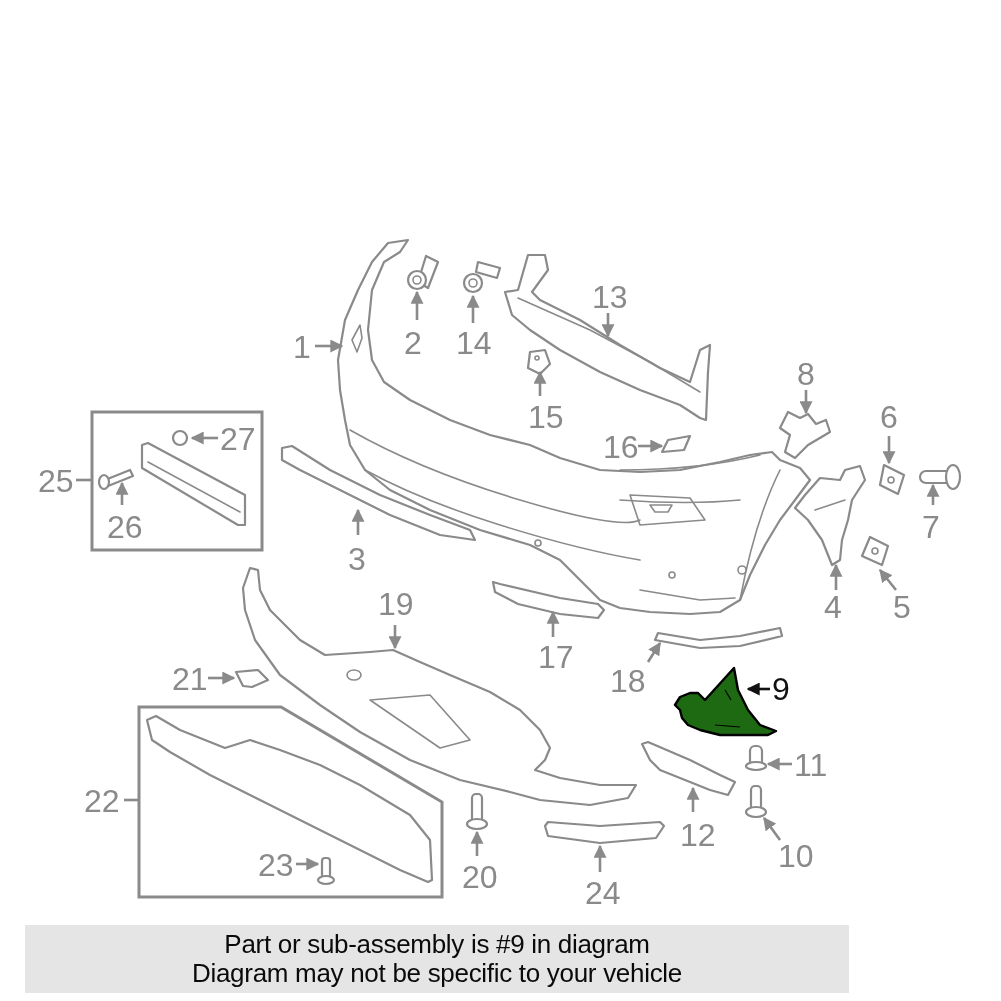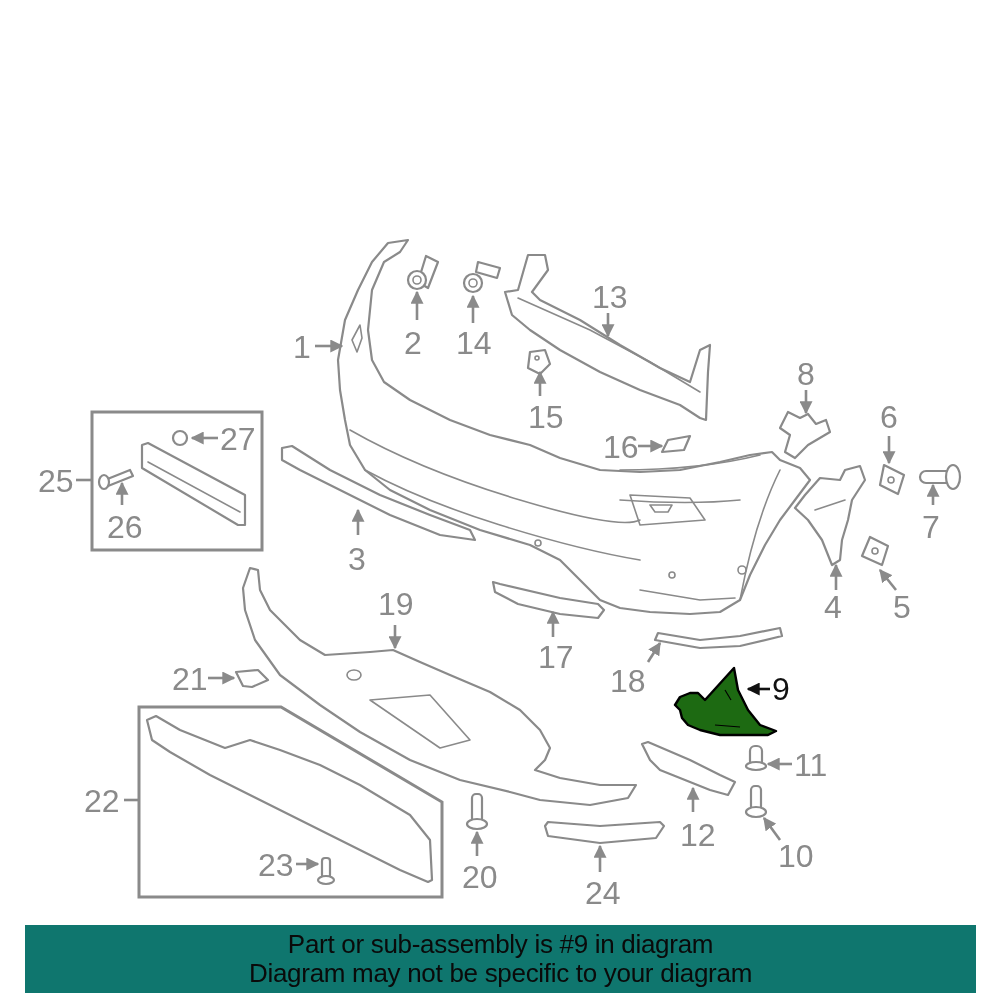--- a/index.html
+++ b/index.html
@@ -8,21 +8,21 @@
     .part { fill: #ffffff; stroke: #8a8a8a; stroke-width: 2.2; stroke-linejoin: round; stroke-linecap: round; }
     .part-thin { fill: none; stroke: #8a8a8a; stroke-width: 1.6; stroke-linejoin: round; stroke-linecap: round; }
     .box { fill: none; stroke: #8a8a8a; stroke-width: 3; }
     .leader { stroke: #8a8a8a; stroke-width: 2.6; fill: none; }
     .arrowhead { fill: #8a8a8a; }
     .callout { font-family: "Liberation Sans", sans-serif; font-size: 32px; fill: #8a8a8a; }
     .callout-hl { font-family: "Liberation Sans", sans-serif; font-size: 32px; fill: #111111; }
     .highlight { fill: #1d6a12; stroke: #000000; stroke-width: 2.4; stroke-linejoin: round; }
     .leader-hl { stroke: #111111; stroke-width: 2.6; fill: none; }
     .arrowhead-hl { fill: #111111; }
-    #banner { position: absolute; left: 25px; top: 925px; width: 951px; height: 68px; background: #0f766e; display: flex; flex-direction: column; align-items: center; justify-content: center; }
+    #banner { position: absolute; left: 25px; top: 925px; width: 824px; height: 68px; background: #e5e5e5; display: flex; flex-direction: column; align-items: center; justify-content: center; }
     #banner span { font-family: "Liberation Sans", sans-serif; font-size: 26px; line-height: 29px; color: #0a0a0a; letter-spacing: -0.3px; }
   </style>
 </head>
 <body>
 
 <svg id="diagram" viewBox="0 0 1001 1001" xmlns="http://www.w3.org/2000/svg">
   <defs>
     <marker id="ah" viewBox="0 0 10 10" refX="9" refY="5" markerWidth="5" markerHeight="5" orient="auto">
       <path d="M0,0 L10,5 L0,10 z" class="arrowhead"></path>
     </marker>
@@ -268,14 +268,14 @@
     <line class="leader" x1="124" y1="800" x2="139" y2="800"></line>
   </g>
   <g>
     <text class="callout" x="258" y="876">23</text>
     <line class="leader" x1="296" y1="864" x2="318" y2="864" marker-end="url(#ah)"></line>
   </g>
 </svg>
 
 <div id="banner">
   <span>Part or sub-assembly is #9 in diagram</span>
-  <span>Diagram may not be specific to your diagram</span>
+  <span>Diagram may not be specific to your vehicle</span>
 </div>
 
 </body></html>

